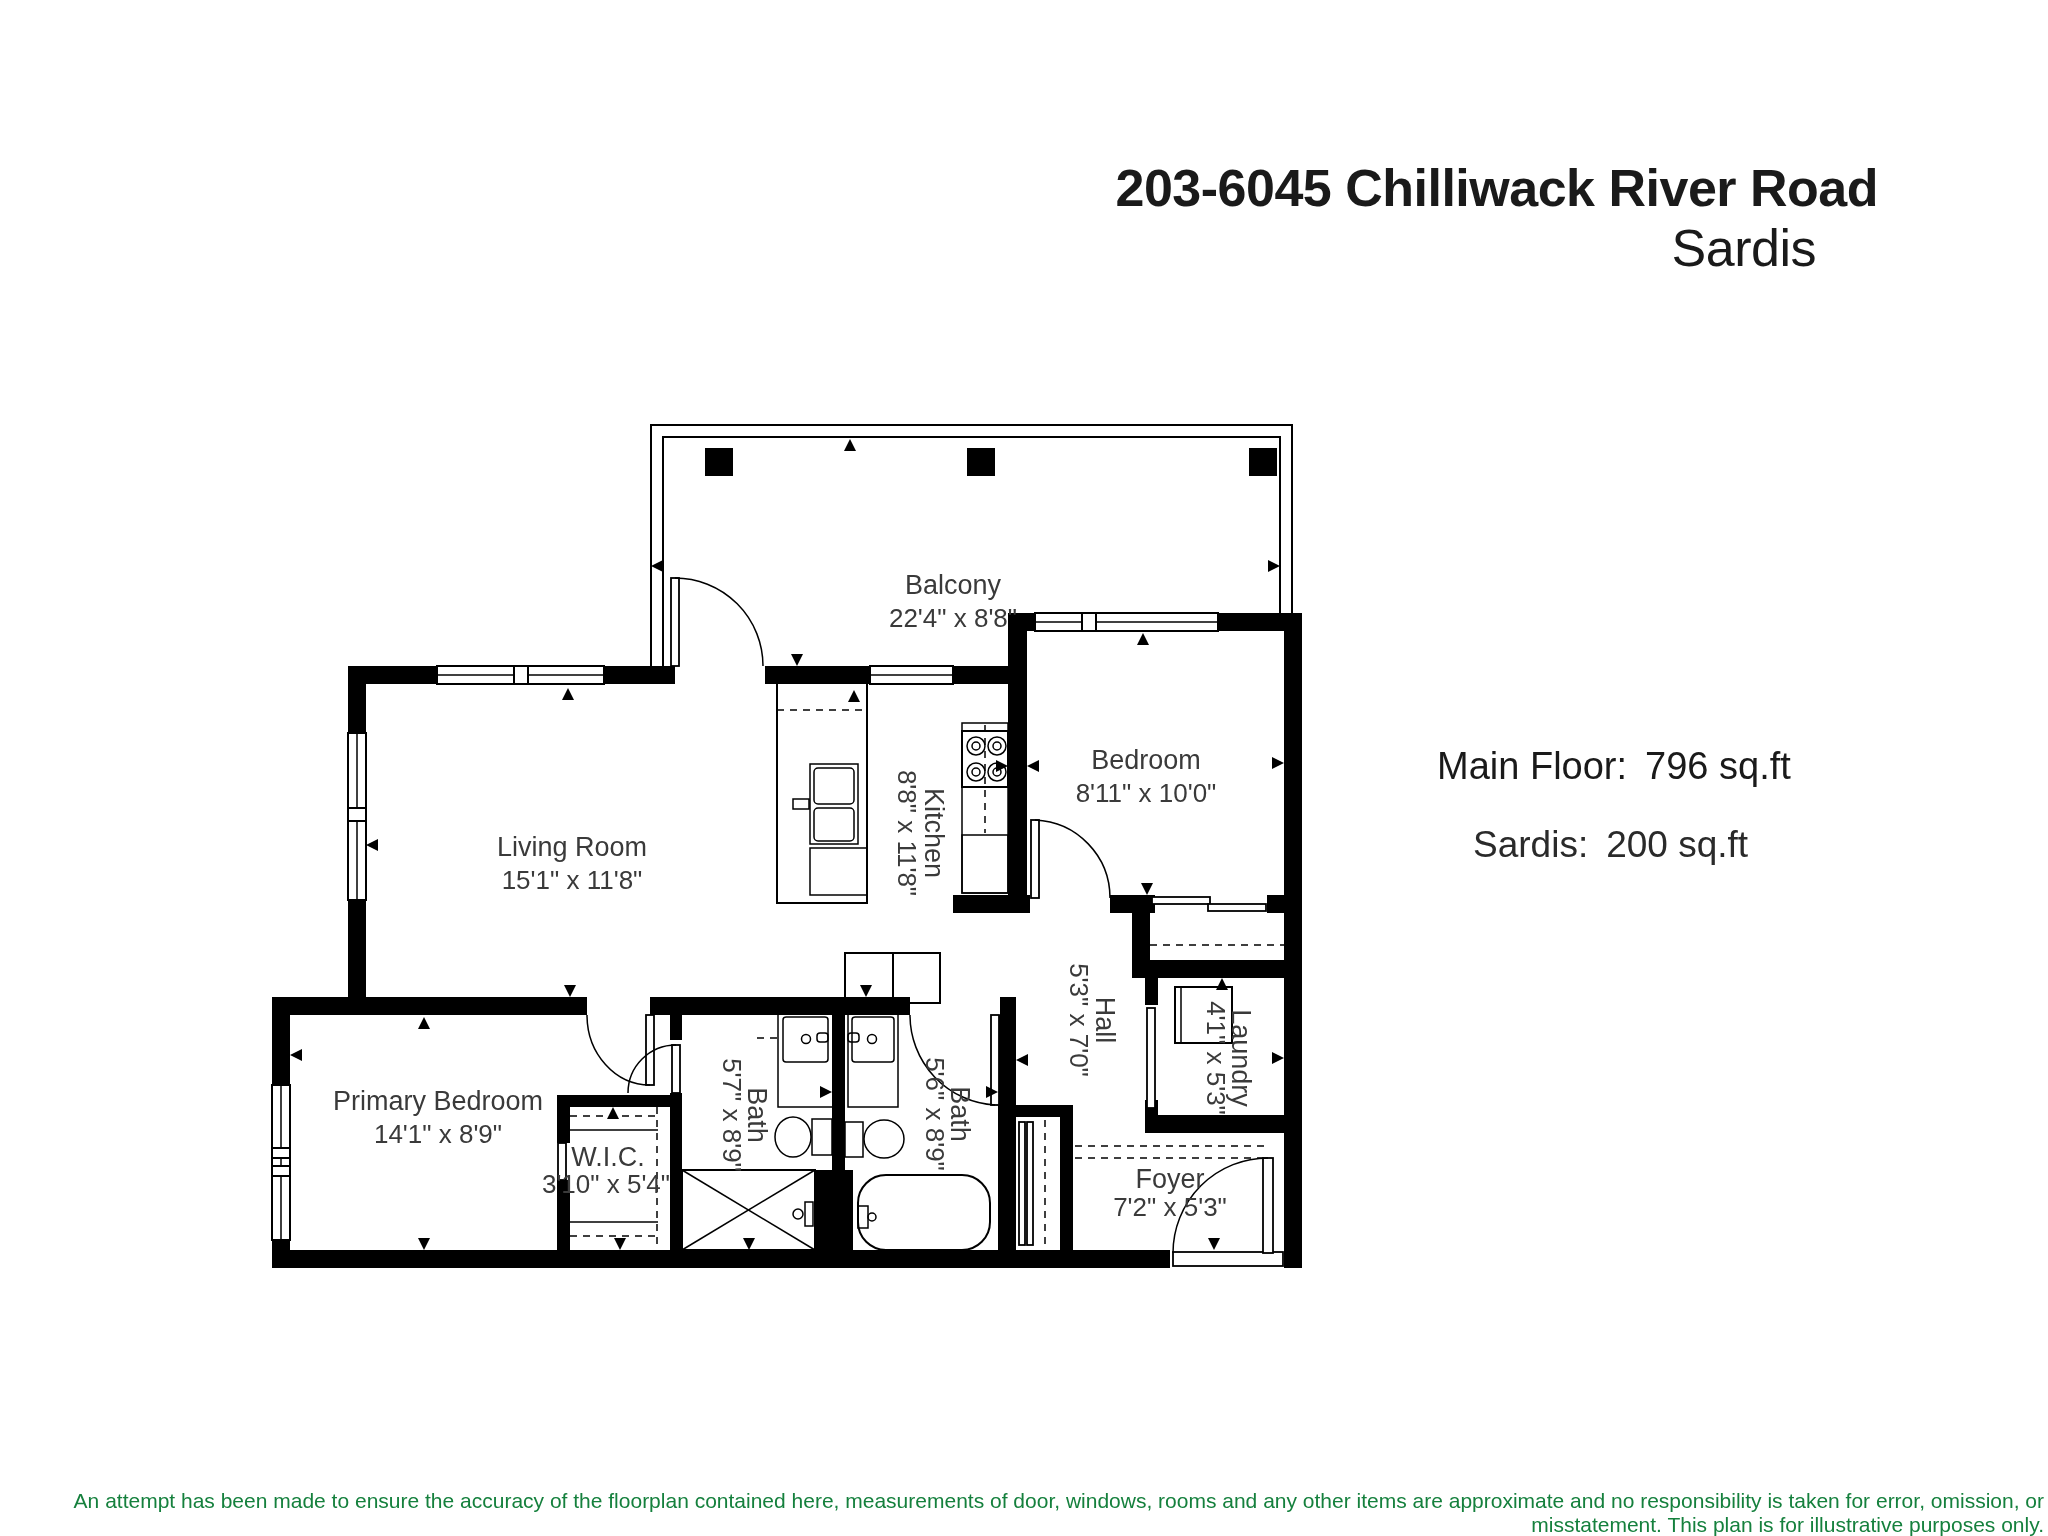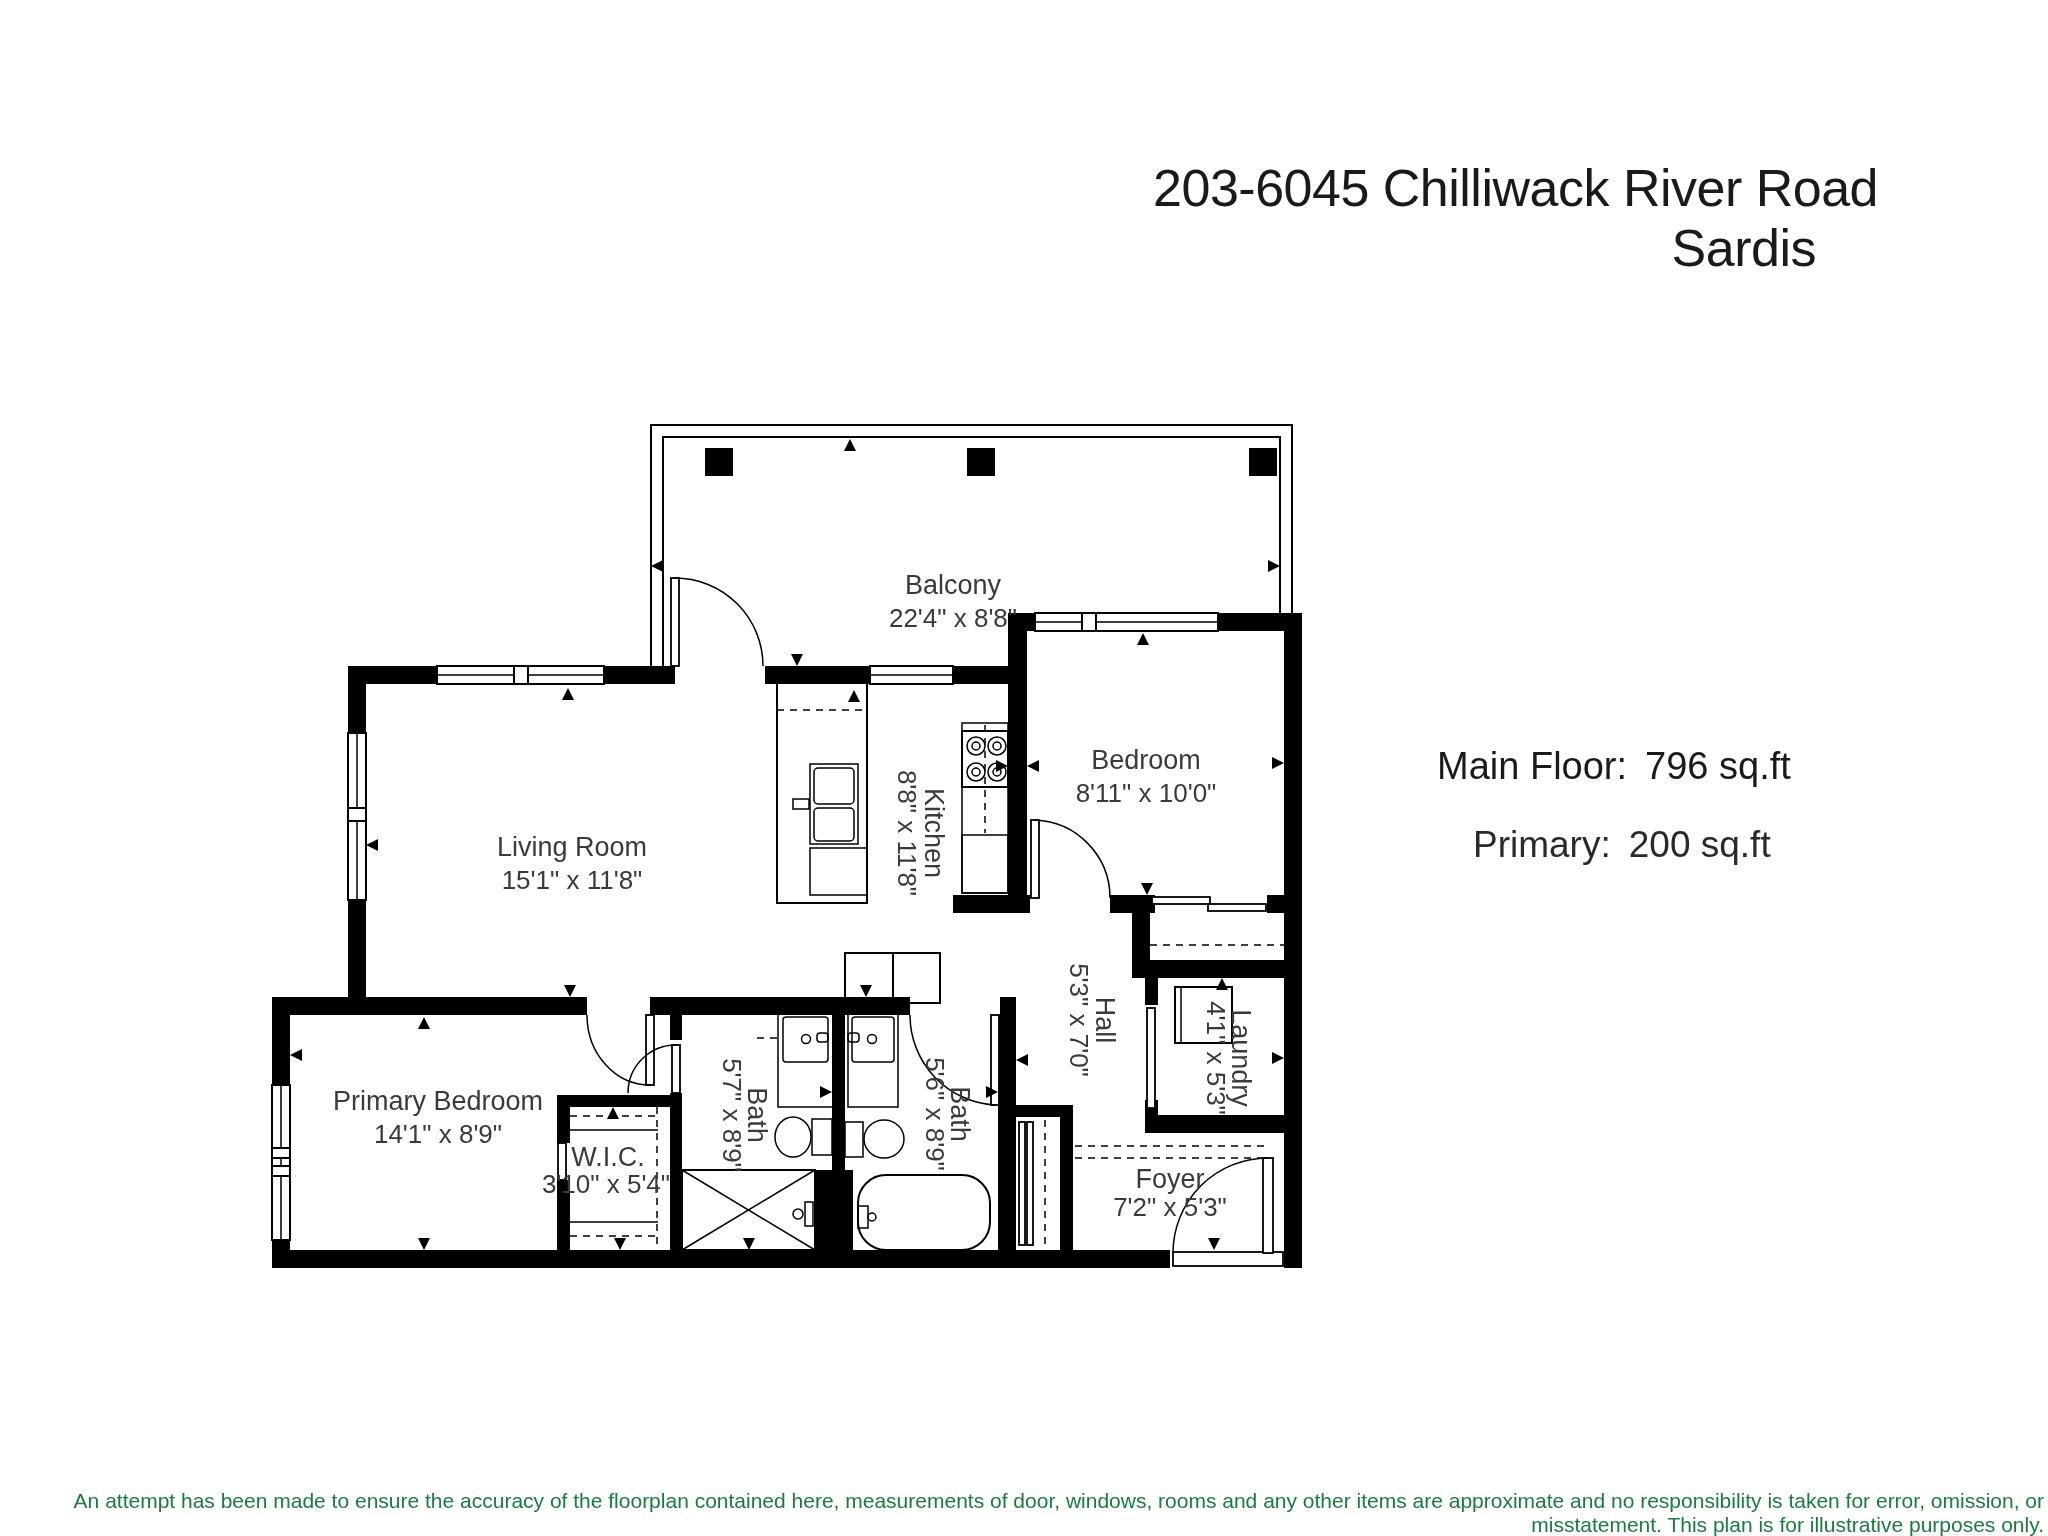--- a/index.html
+++ b/index.html
@@ -1,19 +1,19 @@
 <!DOCTYPE html>
 <html><head>
 <meta charset="utf-8">
 <style>
   html,body{margin:0;padding:0;background:#fff;}
   .page{position:relative;width:2048px;height:1536px;background:#ffffff;overflow:hidden;
         font-family:"Liberation Sans",sans-serif;}
   .title-block{position:absolute;top:158px;right:170px;text-align:right;color:#1a1a1a;}
-  .title-line1{font-size:52px;font-weight:normal;letter-spacing:-0.5px;line-height:60px;}
+  .title-line1{font-size:52px;font-weight:bold;letter-spacing:-0.5px;line-height:60px;}
   .title-line2{font-size:52px;font-weight:normal;letter-spacing:-0.5px;line-height:60px;padding-right:62px;}
   .area-line1{position:absolute;left:1437px;top:745px;font-size:38px;font-weight:normal;color:#1a1a1a;}
   .area-line2{position:absolute;left:1473px;top:824px;font-size:37px;font-weight:normal;color:#2a2a2a;}
   .area-val{margin-left:18px;}
   .disclaimer{position:absolute;left:8px;top:1489px;width:2036px;font-size:21px;color:#15803d;text-align:right;}
   svg text{font-family:"Liberation Sans",sans-serif;fill:#3a3a3a;}
   .rname{font-size:27px;}
   .rdim{font-size:26px;}
   .wall{fill:#000;}
   .win{fill:#fff;stroke:#000;stroke-width:2;}
@@ -32,21 +32,21 @@
   <div class="title-block">
     <div class="title-line1">203-6045 Chilliwack River Road</div>
     <div class="title-line2">Sardis</div>
   </div>
 
   
   <div class="area-line1">
     <span>Main Floor:</span><span class="area-val">796 sq.ft</span>
   </div>
   <div class="area-line2">
-    <span>Primary:</span><span class="area-val">200 sq.ft</span>
+    <span>Sardis:</span><span class="area-val">200 sq.ft</span>
   </div>
 
   
   <svg width="2048" height="1536" viewBox="0 0 2048 1536" xmlns="http://www.w3.org/2000/svg">
 
     <g>
       <path class="thin" d="M 651 668 L 651 425 L 1292 425 L 1292 615"></path>
       <path class="thin" d="M 663 668 L 663 437 L 1280 437 L 1280 615"></path>
       <rect x="705" y="448" width="28" height="28" fill="#000"></rect>
       <rect x="967" y="448" width="28" height="28" fill="#000"></rect>

